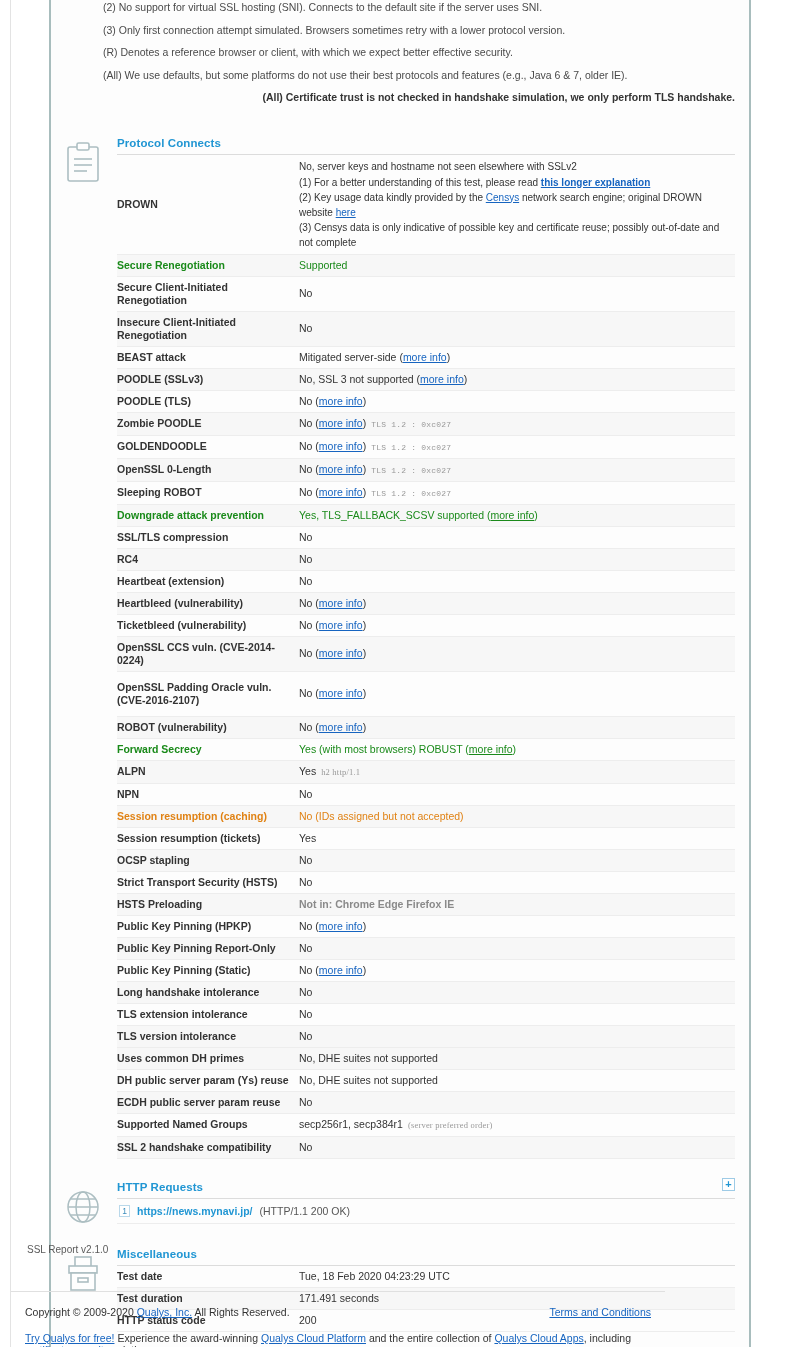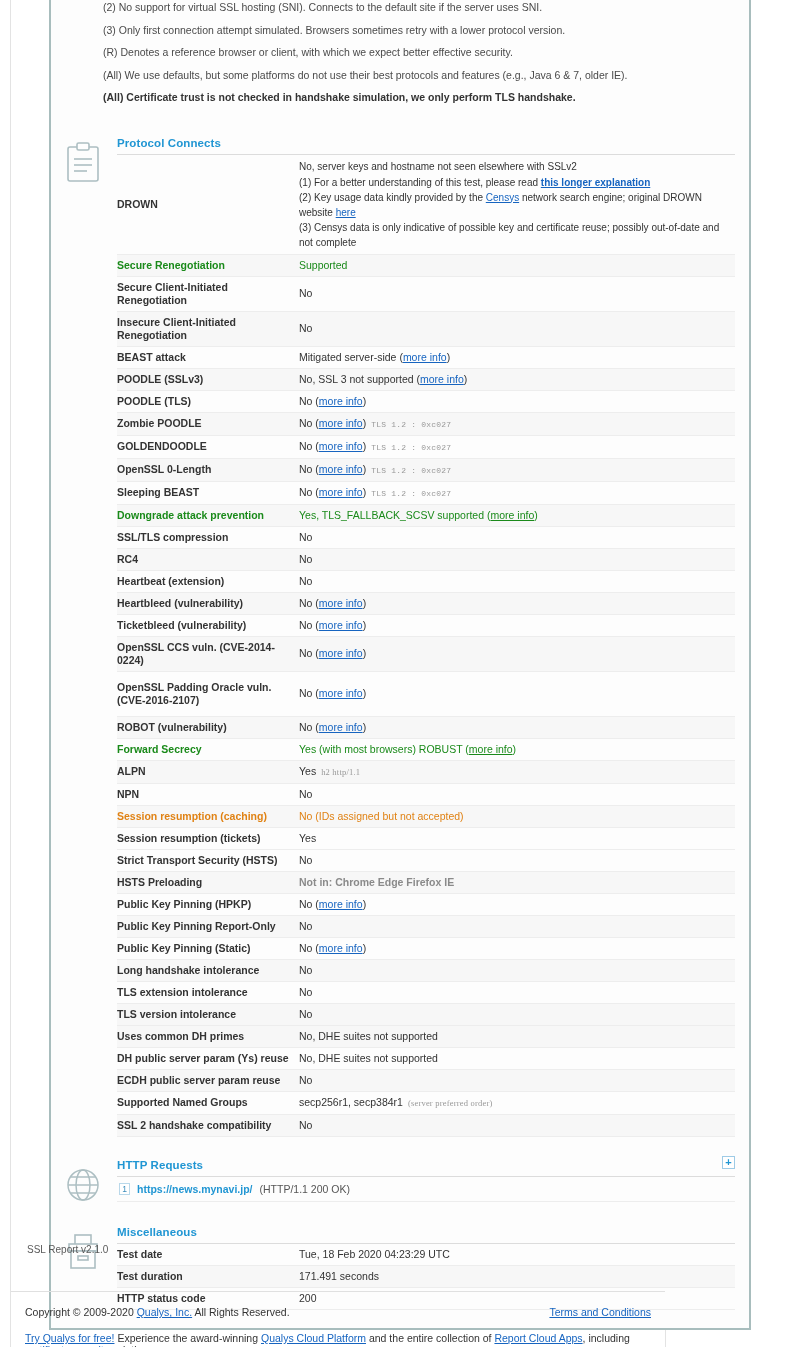--- a/index.html
+++ b/index.html
@@ -44,21 +44,21 @@
   .notes-block {
     padding: 400px 14px 10px 52px;
     color: #555;
   }
   .note-line {
     font-size: 10.5px;
     line-height: 14px;
     margin: 0 0 8.5px 0;
     color: #4a4a4a;
   }
-  .note-line.bold { font-weight: bold; color: #333; }
+  .note-line.bold { font-weight: bold; color: #333; text-align: right; }
 
   
   .section { position: relative; padding: 0 14px 0 14px; margin-top: 14px; }
   .section-icon {
     position: absolute;
     left: 12px;
     top: 4px;
     width: 40px;
     height: 44px;
     opacity: 0.85;
@@ -251,21 +251,21 @@
                 </tr>
                 <tr>
                   <td class="k">GOLDENDOODLE</td>
                   <td class="v"><span>No </span>(<a class="lnk" href="#">more info</a>)<span class="sub mono">TLS 1.2 : 0xc027</span></td>
                 </tr>
                 <tr class="zebra">
                   <td class="k">OpenSSL 0-Length</td>
                   <td class="v"><span>No </span>(<a class="lnk" href="#">more info</a>)<span class="sub mono">TLS 1.2 : 0xc027</span></td>
                 </tr>
                 <tr>
-                  <td class="k">Sleeping BEAST</td>
+                  <td class="k">Sleeping ROBOT</td>
                   <td class="v"><span>No </span>(<a class="lnk" href="#">more info</a>)<span class="sub mono">TLS 1.2 : 0xc027</span></td>
                 </tr>
                 <tr class="zebra">
                   <td class="k green">Downgrade attack prevention</td>
                   <td class="v green"><span>Yes, TLS_FALLBACK_SCSV supported </span>(<a class="lnk green" href="#">more info</a>)</td>
                 </tr>
                 <tr>
                   <td class="k">SSL/TLS compression</td>
                   <td class="v"><span>No</span></td>
                 </tr>
@@ -309,20 +309,24 @@
                   <td class="k">NPN</td>
                   <td class="v"><span>No</span></td>
                 </tr>
                 <tr class="zebra">
                   <td class="k orange">Session resumption (caching)</td>
                   <td class="v orange"><span>No (IDs assigned but not accepted)</span></td>
                 </tr>
                 <tr>
                   <td class="k">Session resumption (tickets)</td>
                   <td class="v"><span>Yes</span></td>
+                </tr>
+                <tr class="zebra">
+                  <td class="k">OCSP stapling</td>
+                  <td class="v"><span>No</span></td>
                 </tr>
                 <tr>
                   <td class="k">Strict Transport Security (HSTS)</td>
                   <td class="v"><span>No</span></td>
                 </tr>
                 <tr class="zebra">
                   <td class="k">HSTS Preloading</td>
                   <td class="v gray"><span>Not in: Chrome  Edge  Firefox  IE</span></td>
                 </tr>
                 <tr>
@@ -433,16 +437,16 @@
   </div>
 
   <div class="version-line">SSL Report v2.1.0</div>
 
   <div class="footer">
     <div class="footer-row">
       <span><span>Copyright © 2009-2020 </span><a href="#">Qualys, Inc.</a><span> All Rights Reserved.</span></span>
       <span class="footer-right"><a href="#">Terms and Conditions</a></span>
     </div>
     <div class="footer-row">
-      <a href="#">Try Qualys for free!</a><span> Experience the award-winning </span><a href="#">Qualys Cloud Platform</a><span> and the entire collection of </span><a href="#">Report Cloud Apps</a><span>, including </span><a href="#">certificate security</a><span> solutions.</span>
+      <a href="#">Try Qualys for free!</a><span> Experience the award-winning </span><a href="#">Qualys Cloud Platform</a><span> and the entire collection of </span><a href="#">Qualys Cloud Apps</a><span>, including </span><a href="#">certificate security</a><span> solutions.</span>
     </div>
   </div>
 </div>
 
 </body></html>

